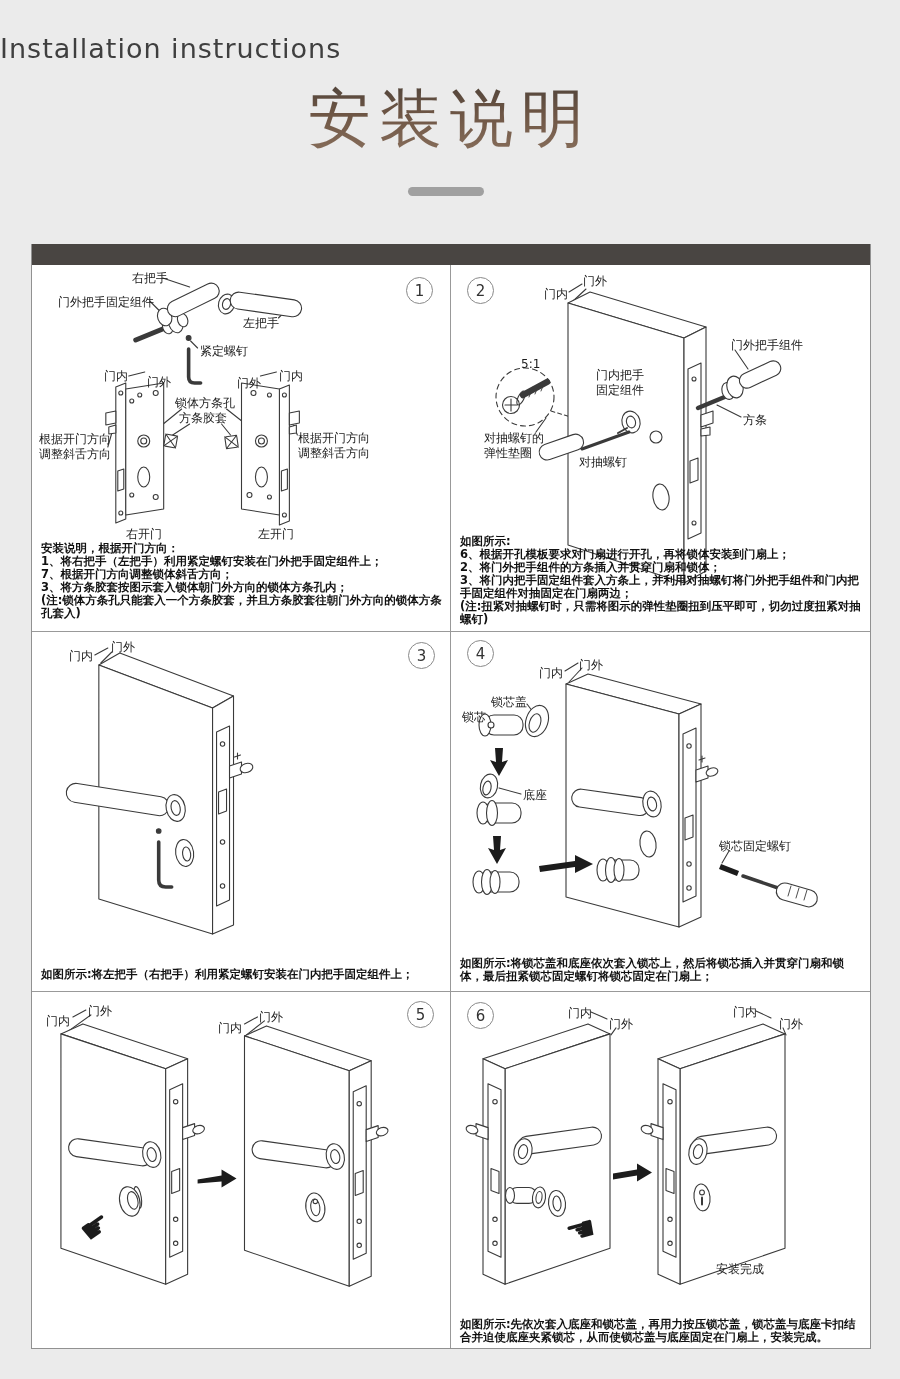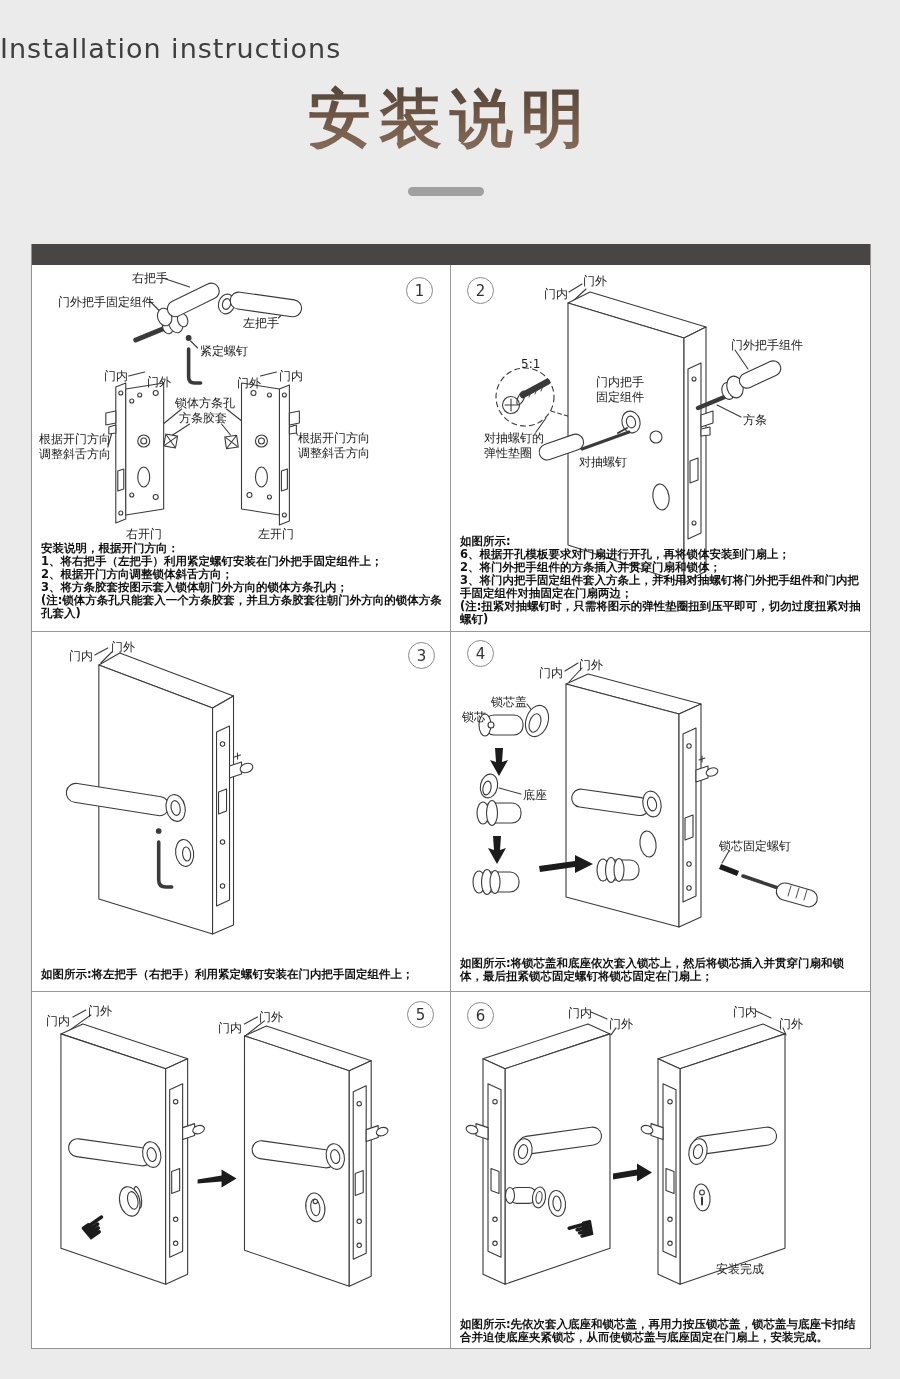--- a/index.html
+++ b/index.html
@@ -1,21 +1,21 @@
 <!DOCTYPE html>
 <html><head>
 <meta charset="utf-8">
 <style>
   html,body{margin:0;padding:0}
   body{width:900px;height:1379px;background:#ebebeb;position:relative;overflow:hidden;
        font-family:"DejaVu Sans","Liberation Sans",sans-serif;color:#1c1c1c}
   .hdr-en{position:absolute;top:33px;left:0;width:100%;text-align:left;
           font-size:27px;color:#3f3f3f;letter-spacing:1px}
   .hdr-zh{position:absolute;top:76px;left:0;width:100%;text-align:center;
-          font-size:63px;font-weight:bold;letter-spacing:8px;color:#7d5f4b}
+          font-size:63px;font-weight:normal;letter-spacing:8px;color:#7d5f4b}
   @supports ((-webkit-background-clip:text) or (background-clip:text)){
     .hdr-zh{background:linear-gradient(180deg,#4a4038 0%,#6e5645 45%,#8d7360 100%);
             -webkit-background-clip:text;background-clip:text;
             -webkit-text-fill-color:transparent;color:transparent}
   }
   .dash{position:absolute;left:408px;top:187px;width:76px;height:9px;border-radius:4.5px;background:#a0a0a0}
   .box{position:absolute;left:31px;top:244px;width:838px;background:#fff;
        border:1px solid #919191;border-top:none;box-sizing:content-box}
   .topbar{height:21px;background:#494542}
   .grid{display:grid;grid-template-columns:418px 419px;grid-template-rows:366px 359px 356px;
@@ -134,21 +134,21 @@
       </div>
       <div class="lbl" style="left:266px;top:166px">
         <div>根据开门方向</div>
         <div>调整斜舌方向</div>
       </div>
       <span class="lbl" style="left:94px;top:262px">右开门</span>
       <span class="lbl" style="left:226px;top:262px">左开门</span>
       <div class="caption" style="top:277px">
         <div>安装说明，根据开门方向：</div>
         <div>1、将右把手（左把手）利用紧定螺钉安装在门外把手固定组件上；</div>
-        <div>2、根据开门方向调整锁体斜舌方向；</div>
+        <div>7、根据开门方向调整锁体斜舌方向；</div>
         <div>3、将方条胶套按图示套入锁体朝门外方向的锁体方条孔内；</div>
         <div>(注:锁体方条孔只能套入一个方条胶套，并且方条胶套往朝门外方向的锁体方条孔套入)</div>
       </div>
     </section>
 
     <section class="panel">
       <svg class="art" viewBox="0 0 419 366" preserveAspectRatio="none">
         <g stroke="#3a3a3a" fill="#fff" stroke-width="1.1" stroke-linejoin="round" stroke-linecap="round">
           <g fill="none">
             <path d="M118,27 L131,19"></path>
@@ -197,21 +197,21 @@
           <ellipse cx="277" cy="126" rx="6" ry="8.5" transform="rotate(-15 277 126)"></ellipse>
           <ellipse cx="284" cy="122" rx="8" ry="11" transform="rotate(-15 284 122)"></ellipse>
           <rect x="286" y="112" width="44" height="15" rx="7.5" transform="rotate(-25 286 112)"></rect>
         </g>
       </svg>
       <span class="badge" style="left:16px;top:12px">2</span>
       <span class="lbl" style="left:93px;top:22px">门内</span>
       <span class="lbl" style="left:132px;top:9px">门外</span>
       <span class="lbl" style="left:280px;top:73px">门外把手组件</span>
       <span class="lbl" style="left:70px;top:92px">5:1</span>
-      <div class="lbl" style="left:145px;top:110px;text-align:center">
+      <div class="lbl" style="left:145px;top:103px;text-align:center">
         <div>门内把手</div>
         <div>固定组件</div>
       </div>
       <div class="lbl" style="left:33px;top:166px">
         <div>对抽螺钉的</div>
         <div>弹性垫圈</div>
       </div>
       <span class="lbl" style="left:128px;top:190px">对抽螺钉</span>
       <span class="lbl" style="left:292px;top:148px">方条</span>
       <div class="caption" style="top:270px">

